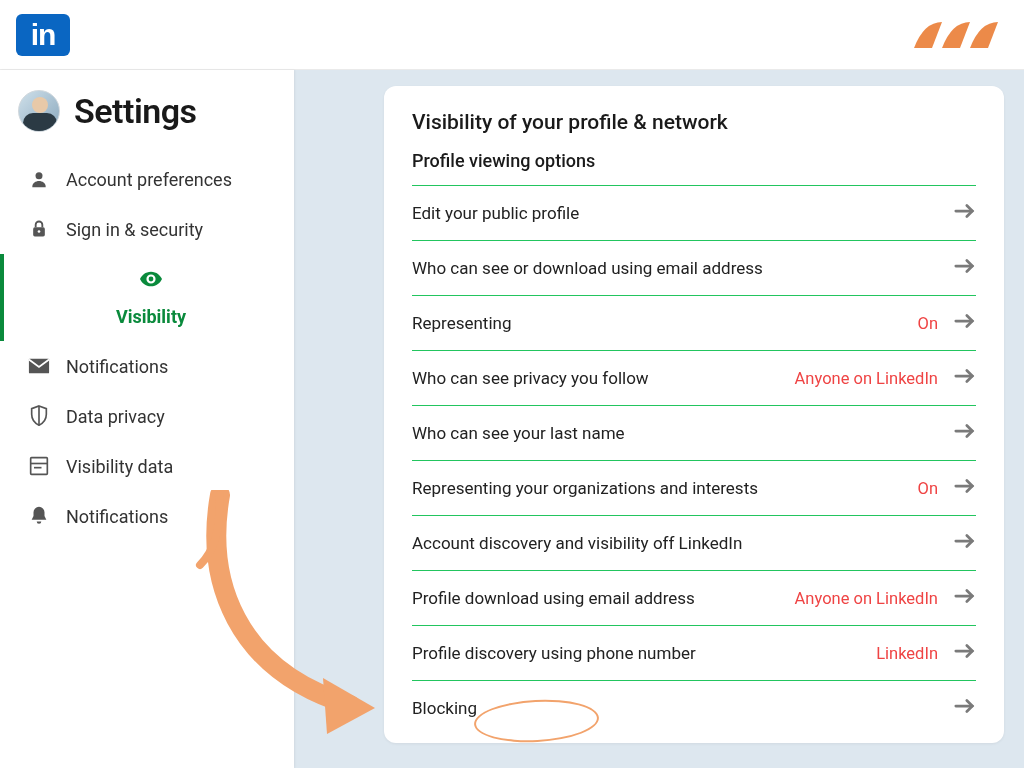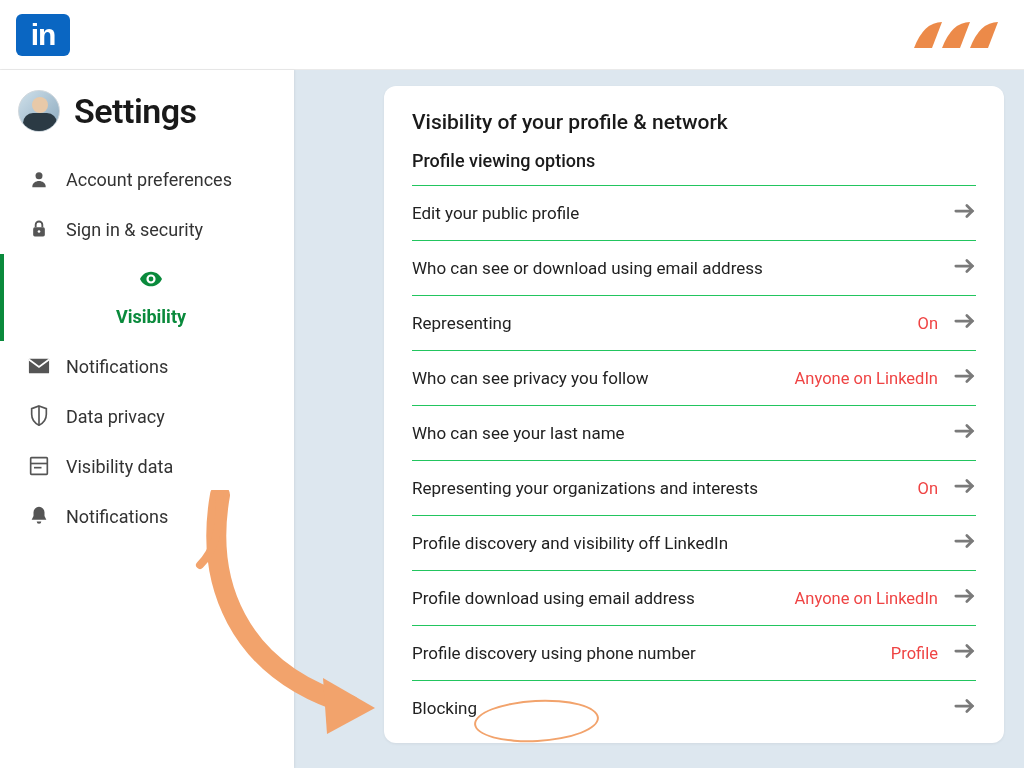--- a/index.html
+++ b/index.html
@@ -197,21 +197,21 @@
         <span class="row-right">
           <span class="row-value">On</span>
           <span class="arrow"><svg width="22" height="18" viewBox="0 0 24 18" fill="none" stroke="currentColor" stroke-width="3" stroke-linecap="round">
                 <line x1="2" y1="9" x2="20" y2="9"></line>
                 <polyline points="14,3 20,9 14,15"></polyline>
               </svg></span>
         </span>
       </div>
 
       <div class="row">
-        <span class="row-label">Profile discovery and visibility off LinkedIn</span>
+        <span class="row-label">Account discovery and visibility off LinkedIn</span>
         <span class="row-right">
           <span class="row-value"></span>
           <span class="arrow"><svg width="22" height="18" viewBox="0 0 24 18" fill="none" stroke="currentColor" stroke-width="3" stroke-linecap="round">
                 <line x1="2" y1="9" x2="20" y2="9"></line>
                 <polyline points="14,3 20,9 14,15"></polyline>
               </svg></span>
         </span>
       </div>
 
       <div class="row">
@@ -221,21 +221,21 @@
           <span class="arrow"><svg width="22" height="18" viewBox="0 0 24 18" fill="none" stroke="currentColor" stroke-width="3" stroke-linecap="round">
                 <line x1="2" y1="9" x2="20" y2="9"></line>
                 <polyline points="14,3 20,9 14,15"></polyline>
               </svg></span>
         </span>
       </div>
 
       <div class="row">
         <span class="row-label">Profile discovery using phone number</span>
         <span class="row-right">
-          <span class="row-value">Profile</span>
+          <span class="row-value">LinkedIn</span>
           <span class="arrow"><svg width="22" height="18" viewBox="0 0 24 18" fill="none" stroke="currentColor" stroke-width="3" stroke-linecap="round">
                 <line x1="2" y1="9" x2="20" y2="9"></line>
                 <polyline points="14,3 20,9 14,15"></polyline>
               </svg></span>
         </span>
       </div>
 
       <div class="row">
         <span class="row-label">Blocking</span>
         <span class="row-right">

